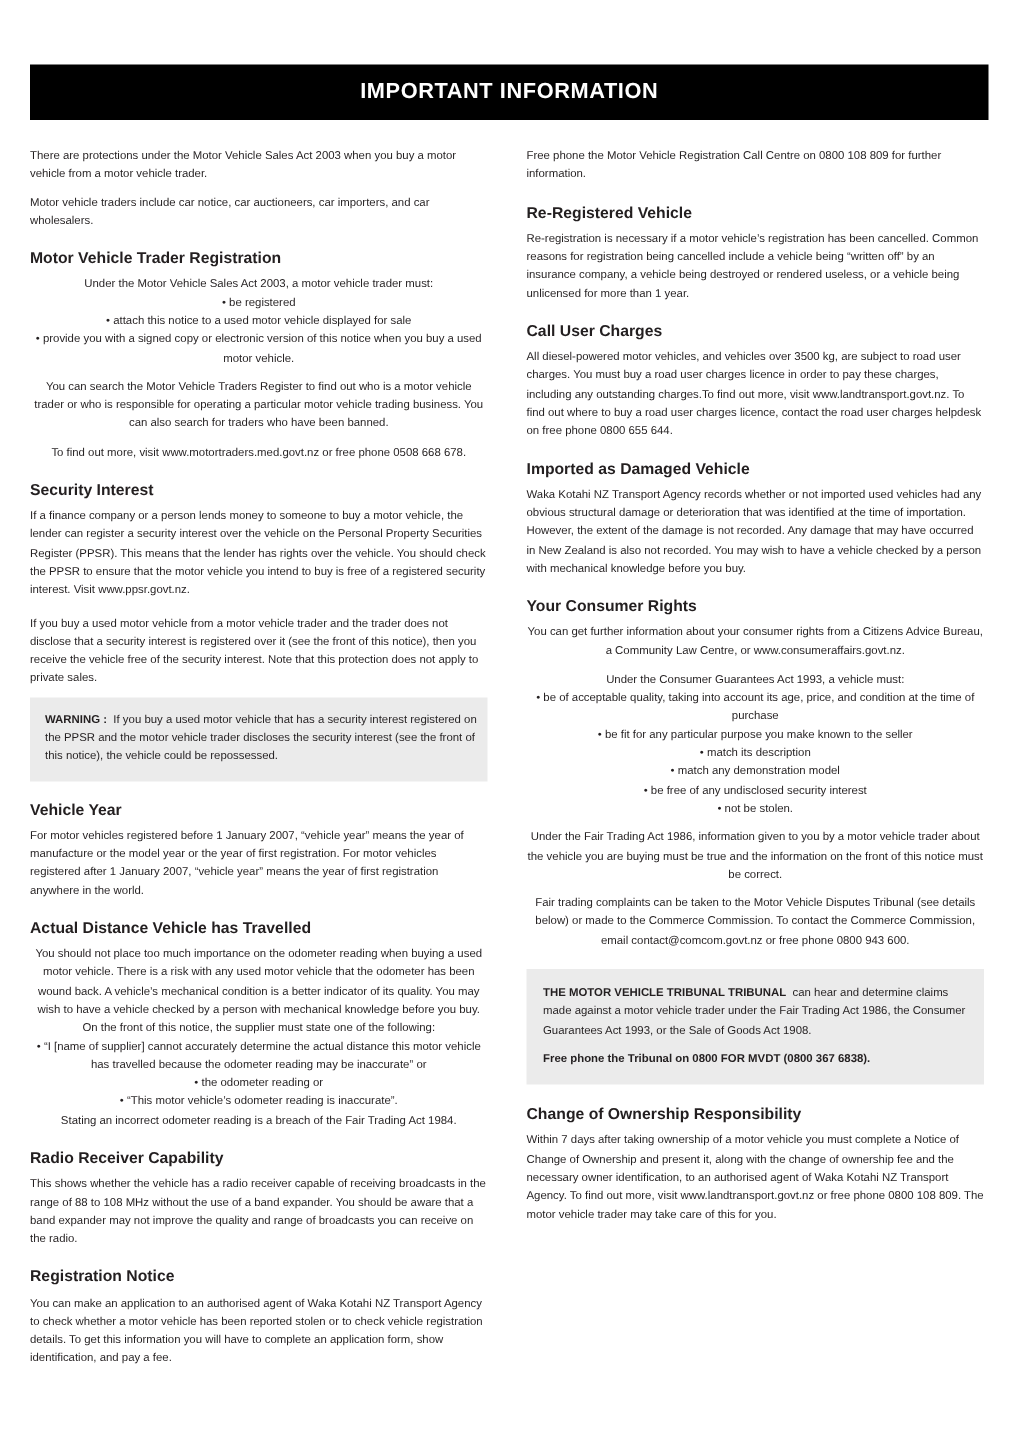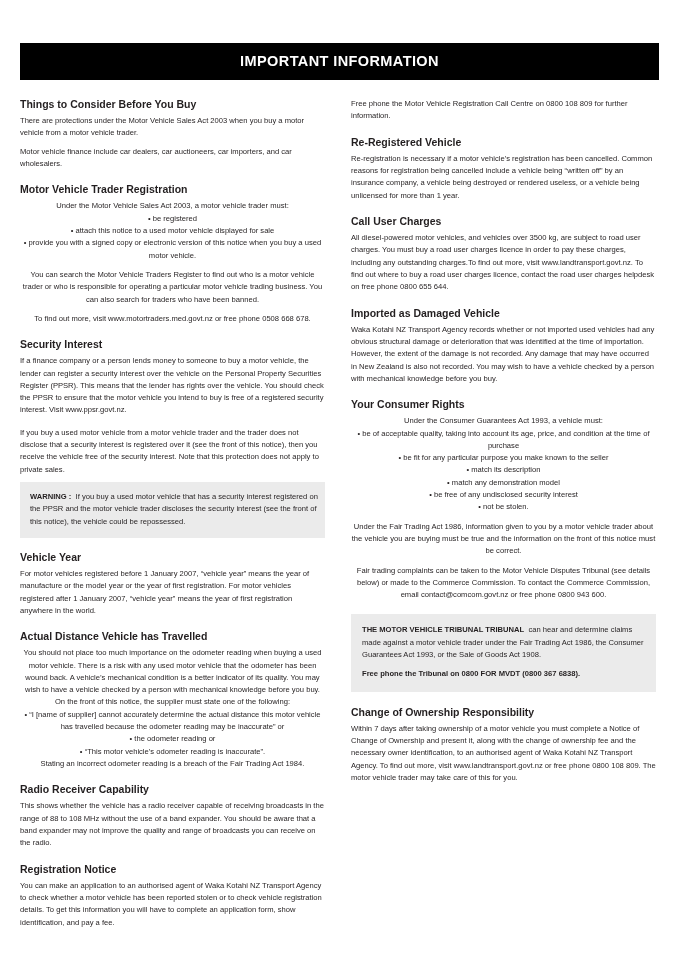--- a/index.html
+++ b/index.html
@@ -103,23 +103,22 @@
 
 <div class="page">
 
   <div class="banner">IMPORTANT INFORMATION</div>
 
   <div class="columns">
 
     <div class="col">
 
       <div class="sec-block">
-        <h2 class="sec">Things to Consider Before You Buy</h2>
         <p>There are protections under the Motor Vehicle Sales Act 2003 when you buy a motor vehicle from a motor vehicle trader.</p>
-        <p>Motor vehicle finance include car dealers, car auctioneers, car importers, and car wholesalers.</p>
+        <p>Motor vehicle traders include car notice, car auctioneers, car importers, and car wholesalers.</p>
       </div>
 
       <div class="sec-block">
         <h2 class="sec">Motor Vehicle Trader Registration</h2>
         <div class="tight">
           <p>Under the Motor Vehicle Sales Act 2003, a motor vehicle trader must:</p>
           <p>• be registered</p>
           <p>• attach this notice to a used motor vehicle displayed for sale</p>
           <p class="gapafter">• provide you with a signed copy or electronic version of this notice when you buy a used motor vehicle.</p>
           <p class="gapafter">You can search the Motor Vehicle Traders Register to find out who is a motor vehicle trader or who is responsible for operating a particular motor vehicle trading business. You can also search for traders who have been banned.</p>
@@ -182,20 +181,21 @@
       </div>
 
       <div class="sec-block">
         <h2 class="sec">Imported as Damaged Vehicle</h2>
         <p>Waka Kotahi NZ Transport Agency records whether or not imported used vehicles had any obvious structural damage or deterioration that was identified at the time of importation. However, the extent of the damage is not recorded. Any damage that may have occurred in New Zealand is also not recorded. You may wish to have a vehicle checked by a person with mechanical knowledge before you buy.</p>
       </div>
 
       <div class="sec-block">
         <h2 class="sec">Your Consumer Rights</h2>
         <div class="tight">
+          <p class="gapafter">You can get further information about your consumer rights from a Citizens Advice Bureau, a Community Law Centre, or www.consumeraffairs.govt.nz.</p>
           <p>Under the Consumer Guarantees Act 1993, a vehicle must:</p>
           <p>• be of acceptable quality, taking into account its age, price, and condition at the time of purchase</p>
           <p>• be fit for any particular purpose you make known to the seller</p>
           <p>• match its description</p>
           <p>• match any demonstration model</p>
           <p>• be free of any undisclosed security interest</p>
           <p class="gapafter">• not be stolen.</p>
           <p class="gapafter">Under the Fair Trading Act 1986, information given to you by a motor vehicle trader about the vehicle you are buying must be true and the information on the front of this notice must be correct.</p>
           <p>Fair trading complaints can be taken to the Motor Vehicle Disputes Tribunal (see details below) or made to the Commerce Commission. To contact the Commerce Commission, email contact@comcom.govt.nz or free phone 0800 943 600.</p>
         </div>

